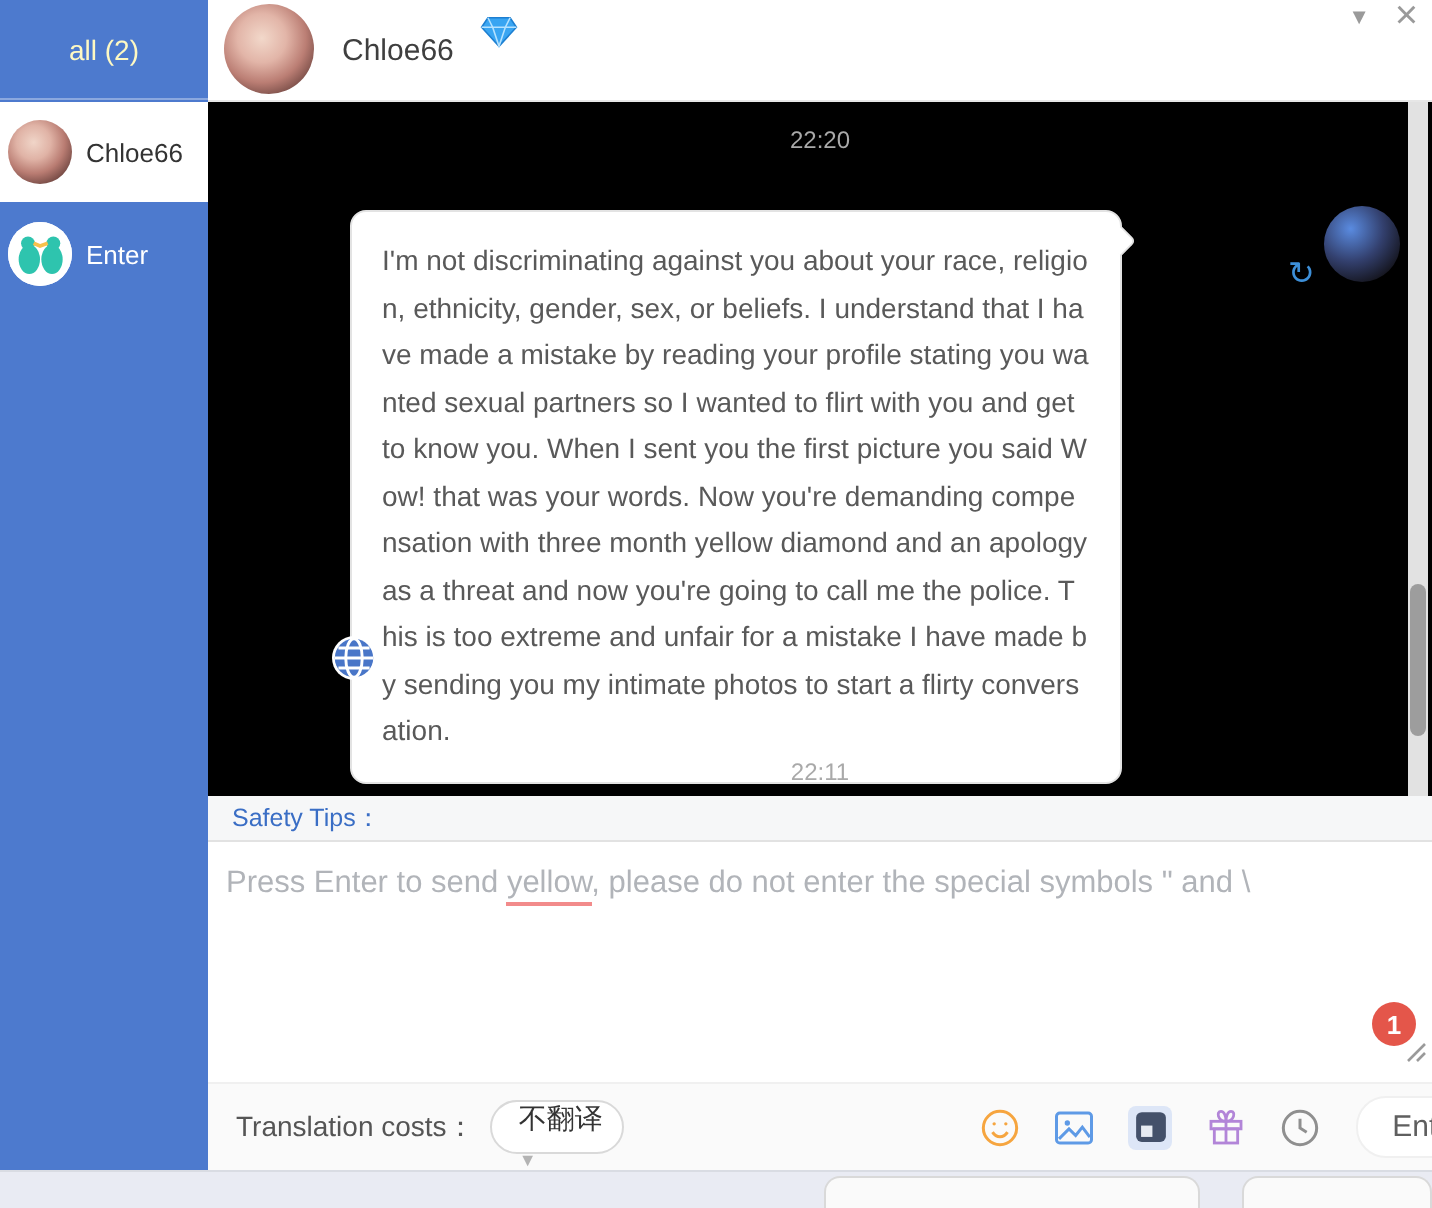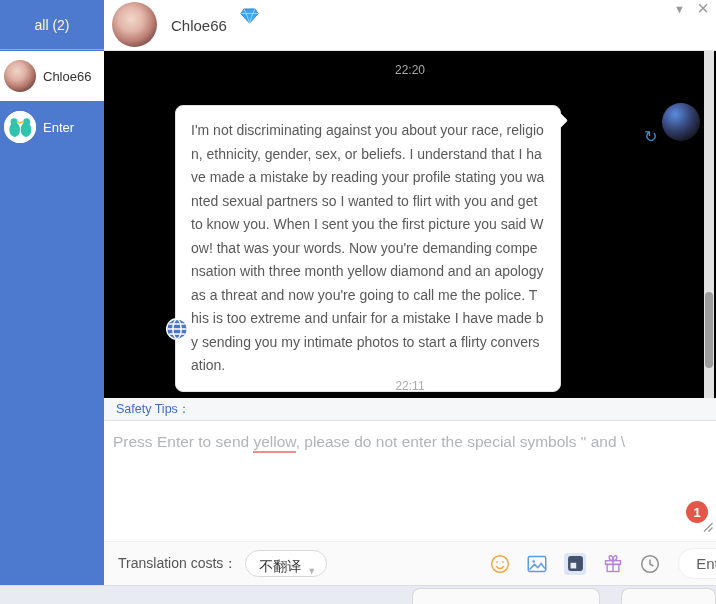--- a/index.html
+++ b/index.html
@@ -66,22 +66,22 @@
   .badge { position:absolute; left:582px; top:80px; width:22px; height:22px; border-radius:50%;
     background:#e4564a; color:#fff; font-size:13px; font-weight:bold;
     display:flex; align-items:center; justify-content:center; }
   .resize-handle { position:absolute; right:3px; bottom:5px; cursor:nwse-resize; }
   
   .toolbar { position:absolute; left:104px; top:541px; width:660px; height:44px;
     background:#fafafa; border-top:1px solid #f0f0f0;
     display:flex; align-items:center; padding:0 14px; }
   .trans-label { font-size:14px; color:#555; }
   .trans-pill { margin-left:8px; height:27px; padding:0 10px 0 13px; border:1px solid #d9d9d9;
-    border-radius:14px; background:#fff; display:flex; align-items:flex-end; gap:6px;
-    font-size:14px; color:#333; cursor:pointer; }
+    border-radius:14px; background:#fff; display:flex; align-items:flex-start; gap:6px;
+    font-size:14px; color:#333; cursor:pointer;flex-direction:column; }
   .pill-arrow { color:#b3b3b3; font-size:9px; }
   .tb-spacer { flex:1; }
   .icon-btn { width:20px; height:20px; margin-left:17px; cursor:pointer; display:flex;
     align-items:center; justify-content:center; }
   .icon-btn.shot { background:#dde6f7; border-radius:4px; width:22px; height:22px; }
   .send-btn { margin-left:18px; background:#fff; border:1px solid #f0f0f0; border-radius:15px;
     padding:6px 17px; font-size:15px; color:#5f5f5f; cursor:pointer; }
 </style>
 </head>
 <body>

